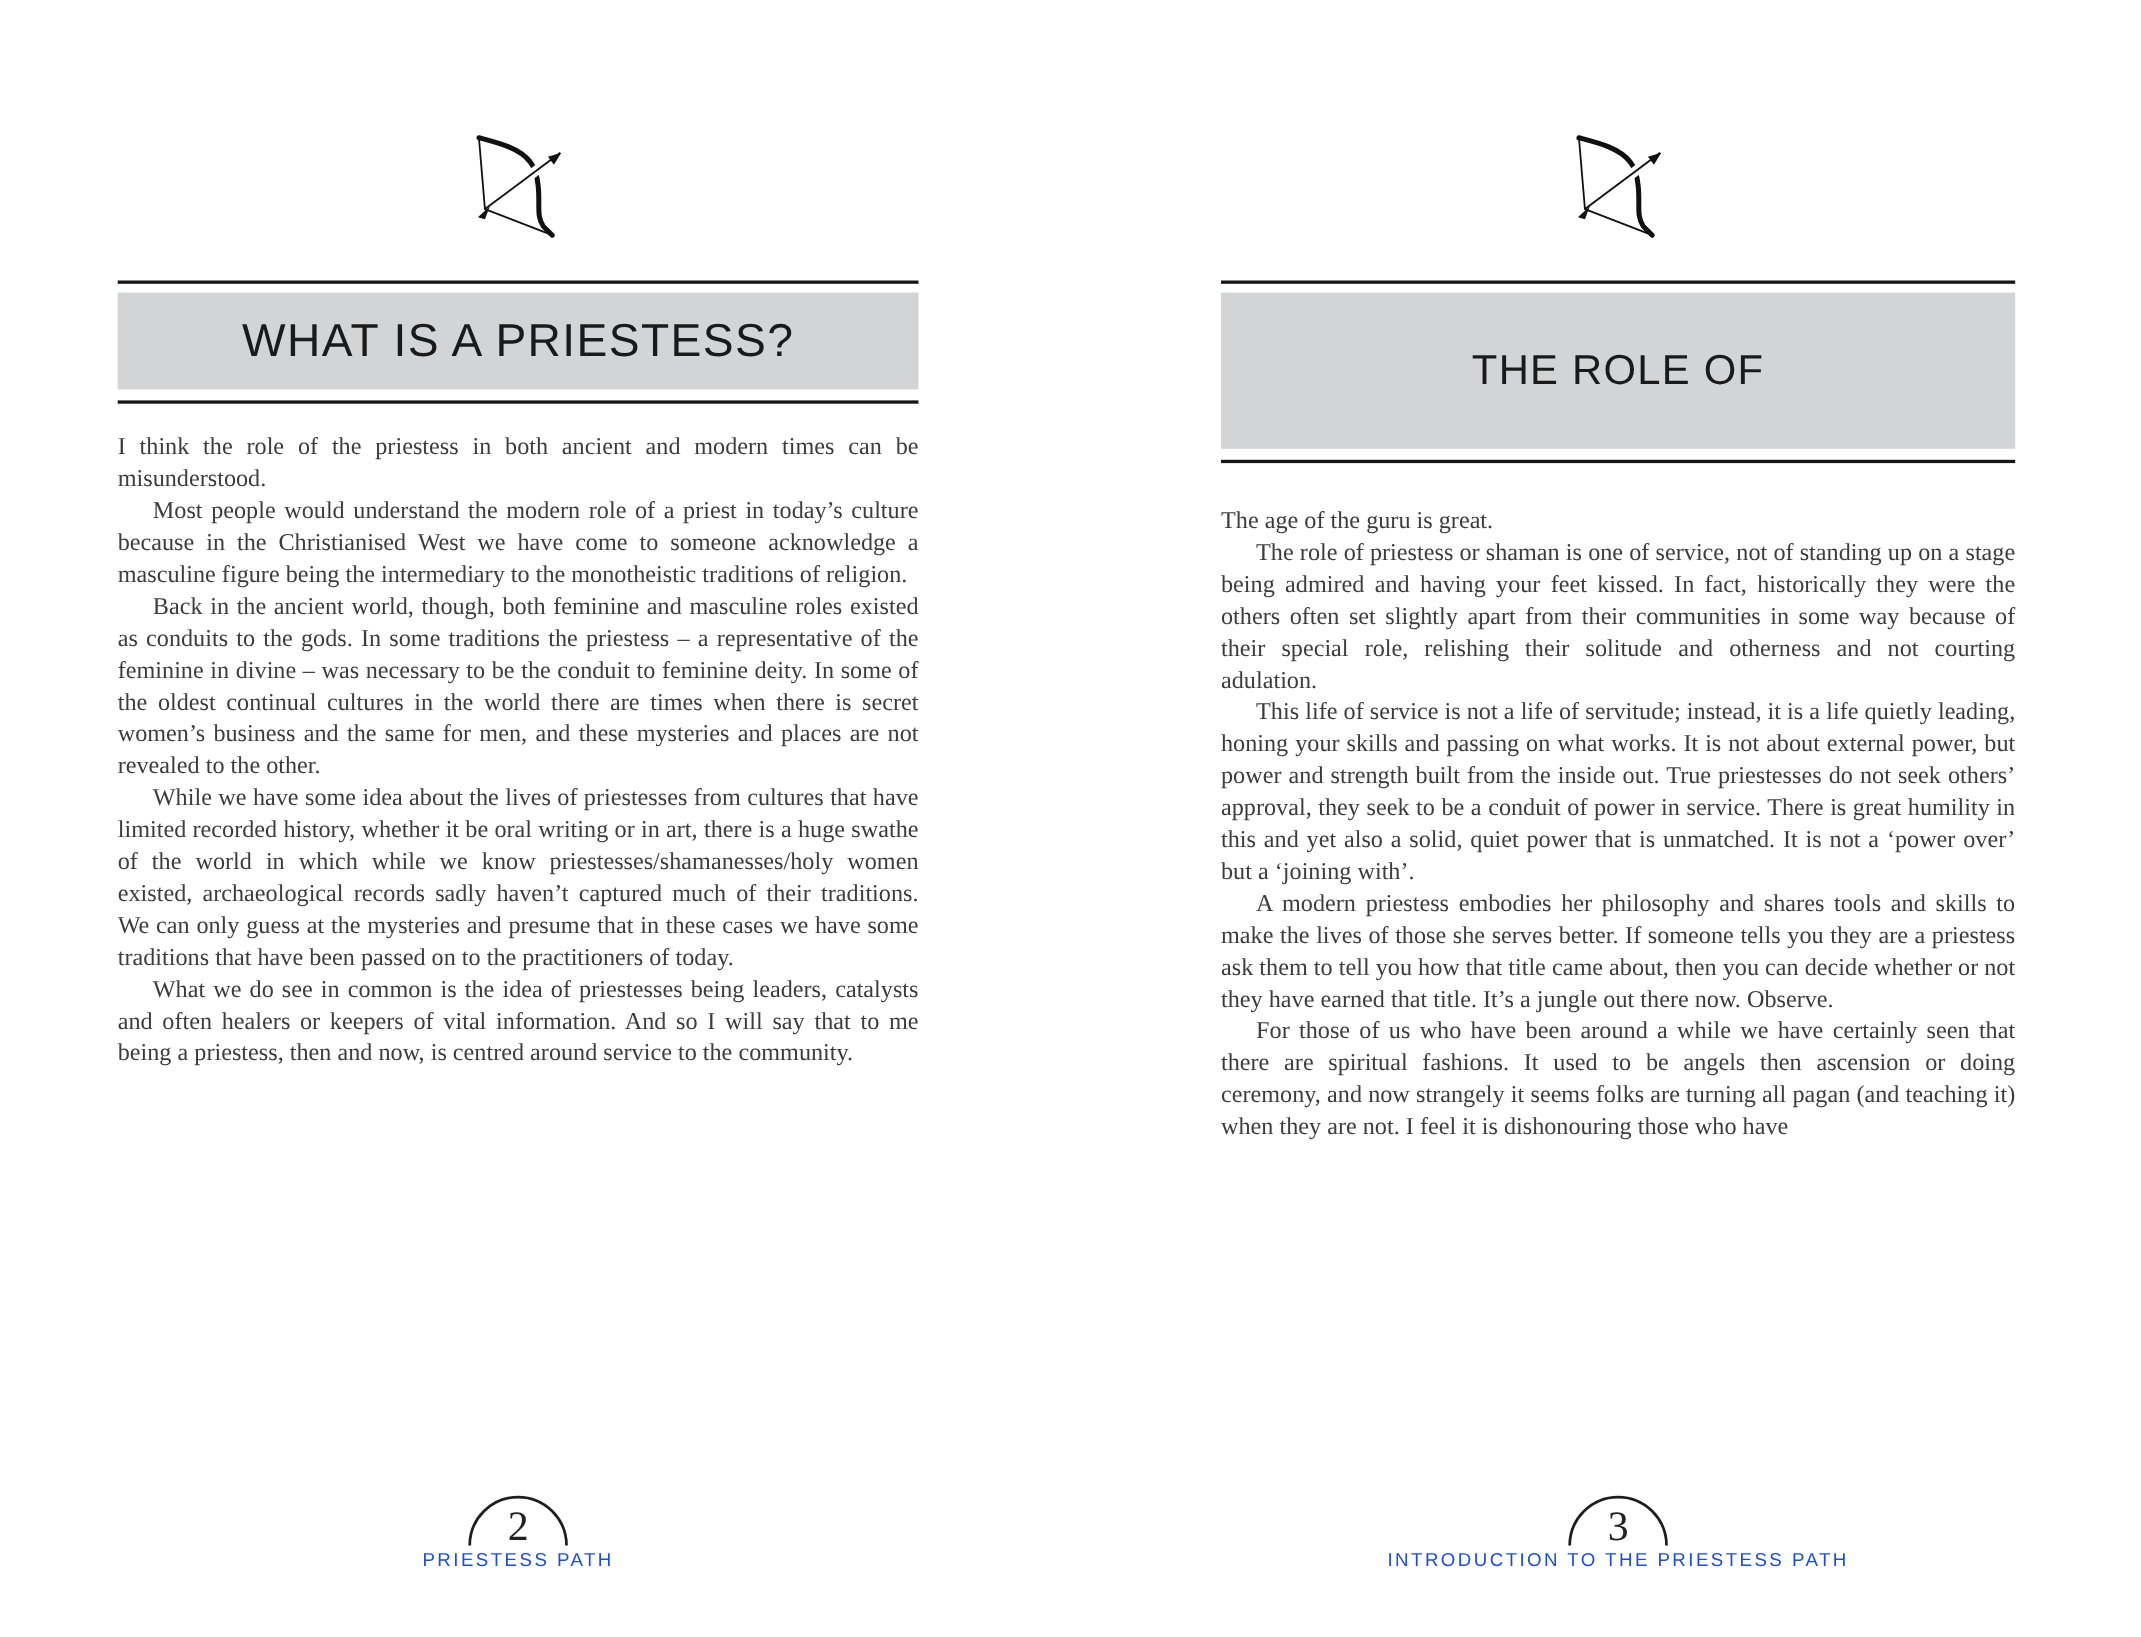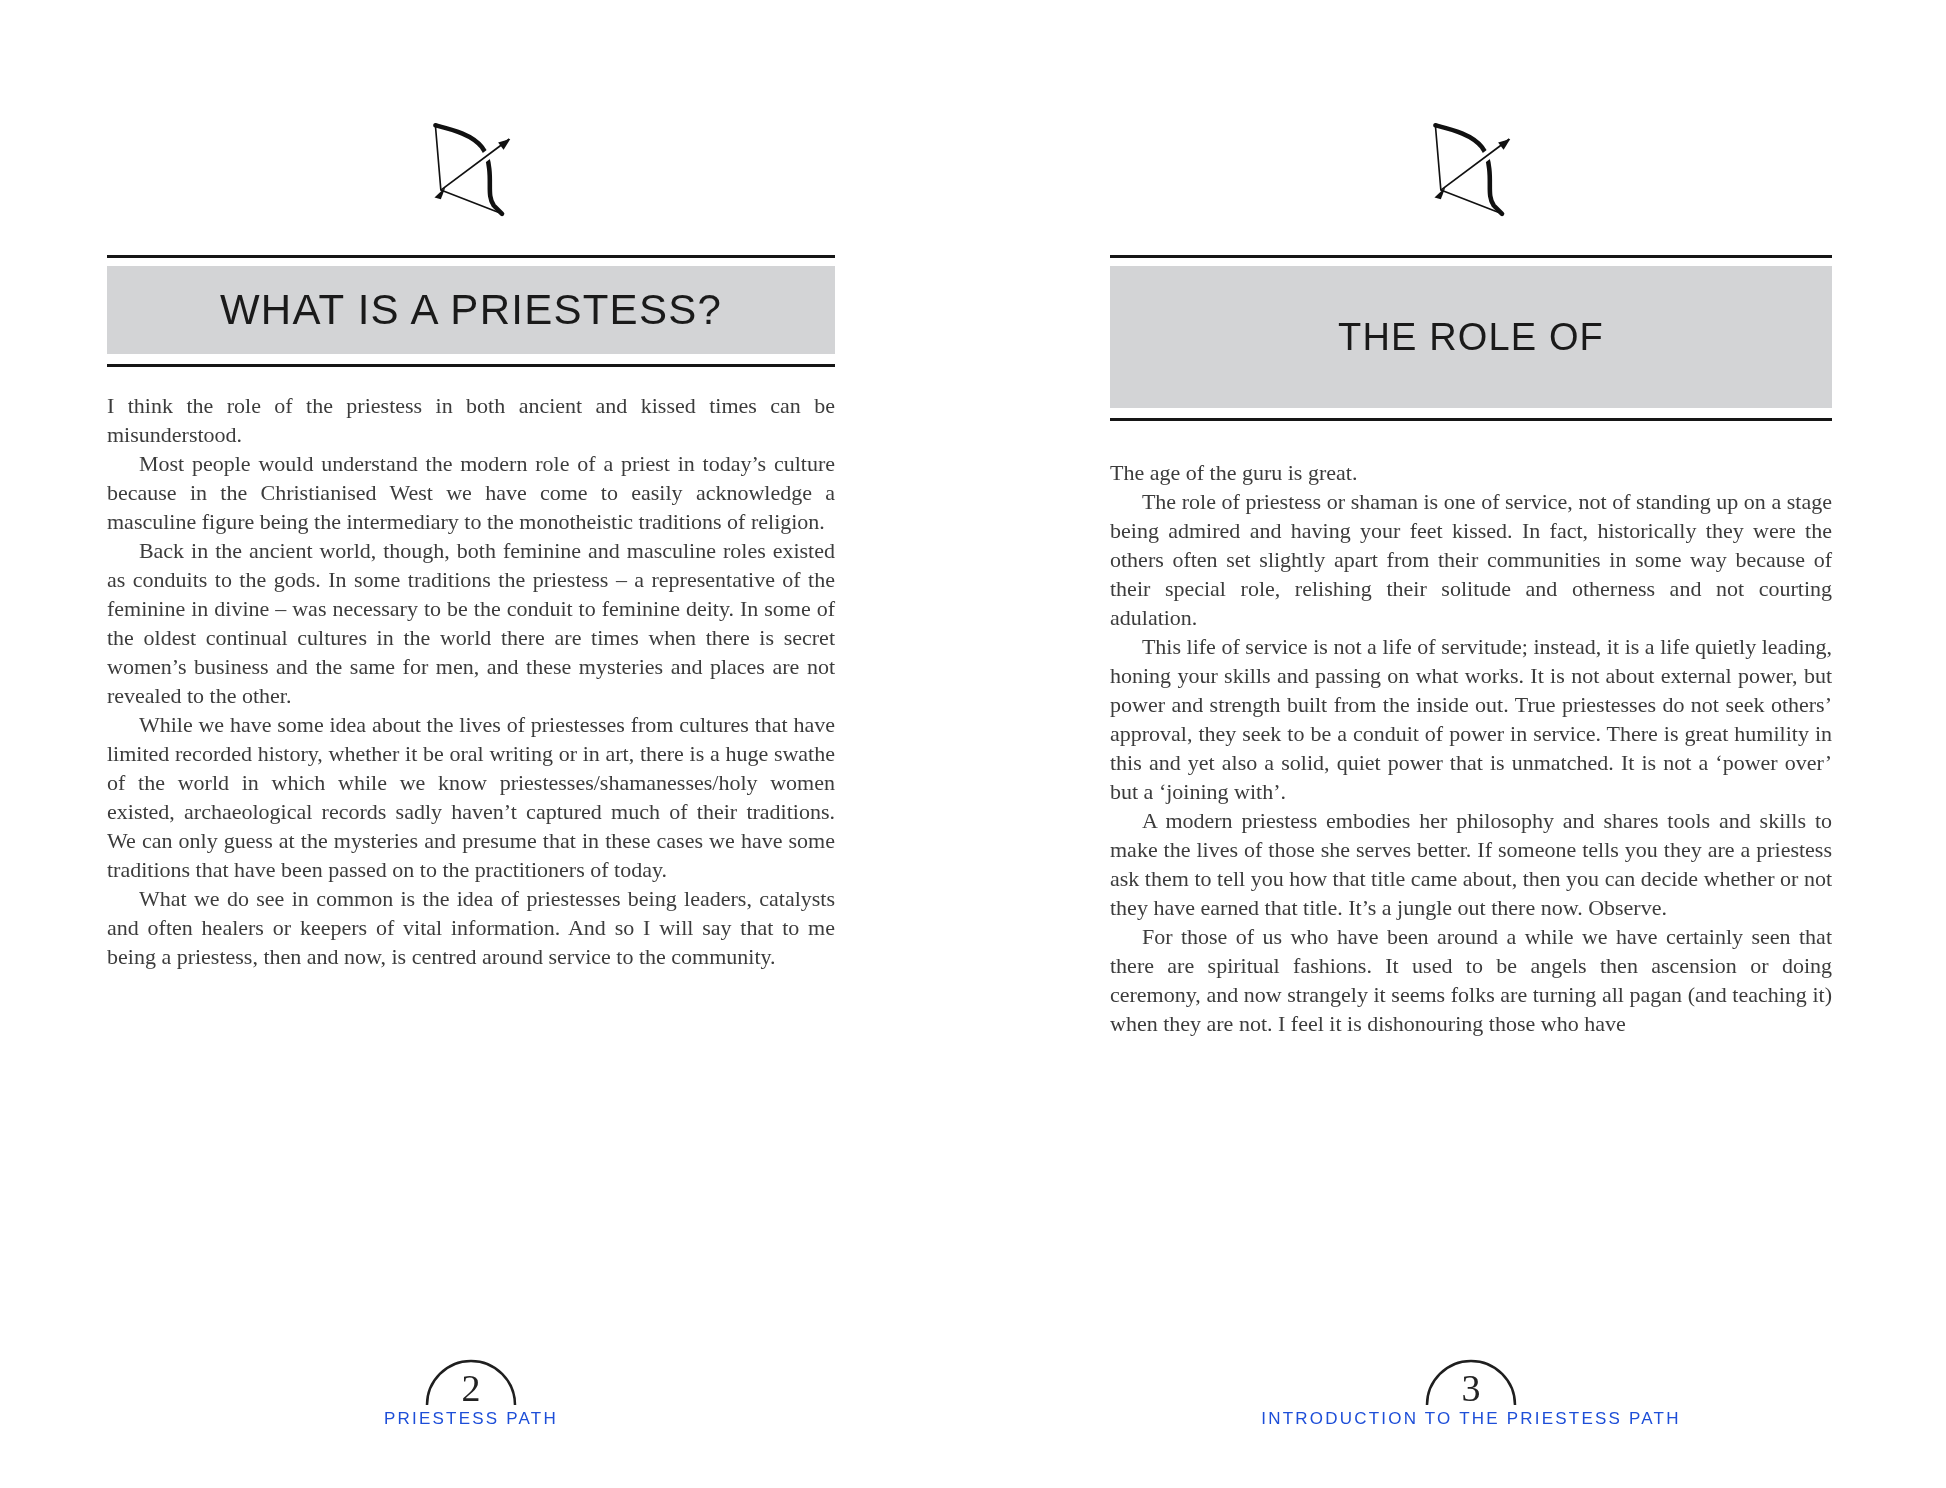--- a/index.html
+++ b/index.html
@@ -83,22 +83,22 @@
     <div class="rule r1"></div>
 
     <h1 class="titlebox" style="margin:0; font-weight:400;">
       <span>WHAT IS A PRIESTESS?</span>
       <span></span>
     </h1>
 
     <div class="rule r2"></div>
 
     <div class="bodytext">
-      <p>I think the role of the priestess in both ancient and kissed times can be misunderstood.</p>
-      <p>Most people would understand the modern role of a priest in today’s culture because in the Christianised West we have come to easily acknowledge a masculine figure being the intermediary to the monotheistic traditions of religion.</p>
+      <p>I think the role of the priestess in both ancient and modern times can be misunderstood.</p>
+      <p>Most people would understand the modern role of a priest in today’s culture because in the Christianised West we have come to someone acknowledge a masculine figure being the intermediary to the monotheistic traditions of religion.</p>
       <p>Back in the ancient world, though, both feminine and masculine roles existed as conduits to the gods. In some traditions the priestess – a representative of the feminine in divine – was necessary to be the conduit to feminine deity. In some of the oldest continual cultures in the world there are times when there is secret women’s business and the same for men, and these mysteries and places are not revealed to the other.</p>
       <p>While we have some idea about the lives of priestesses from cultures that have limited recorded history, whether it be oral writing or in art, there is a huge swathe of the world in which while we know priestesses/shamanesses/holy women existed, archaeological records sadly haven’t captured much of their traditions. We can only guess at the mysteries and presume that in these cases we have some traditions that have been passed on to the practitioners of today.</p>
       <p>What we do see in common is the idea of priestesses being leaders, catalysts and often healers or keepers of vital information. And so I will say that to me being a priestess, then and now, is centred around service to the community.</p>
     </div>
 
     <div class="footer">
       <div class="arc-wrap">
         <svg viewBox="0 0 92 50" width="92" height="50" aria-hidden="true">
           <path d="M 2,47 A 44,44 0 0 1 90,47" fill="none" stroke="#1f1f1f" stroke-width="2.5"></path>
         </svg>

